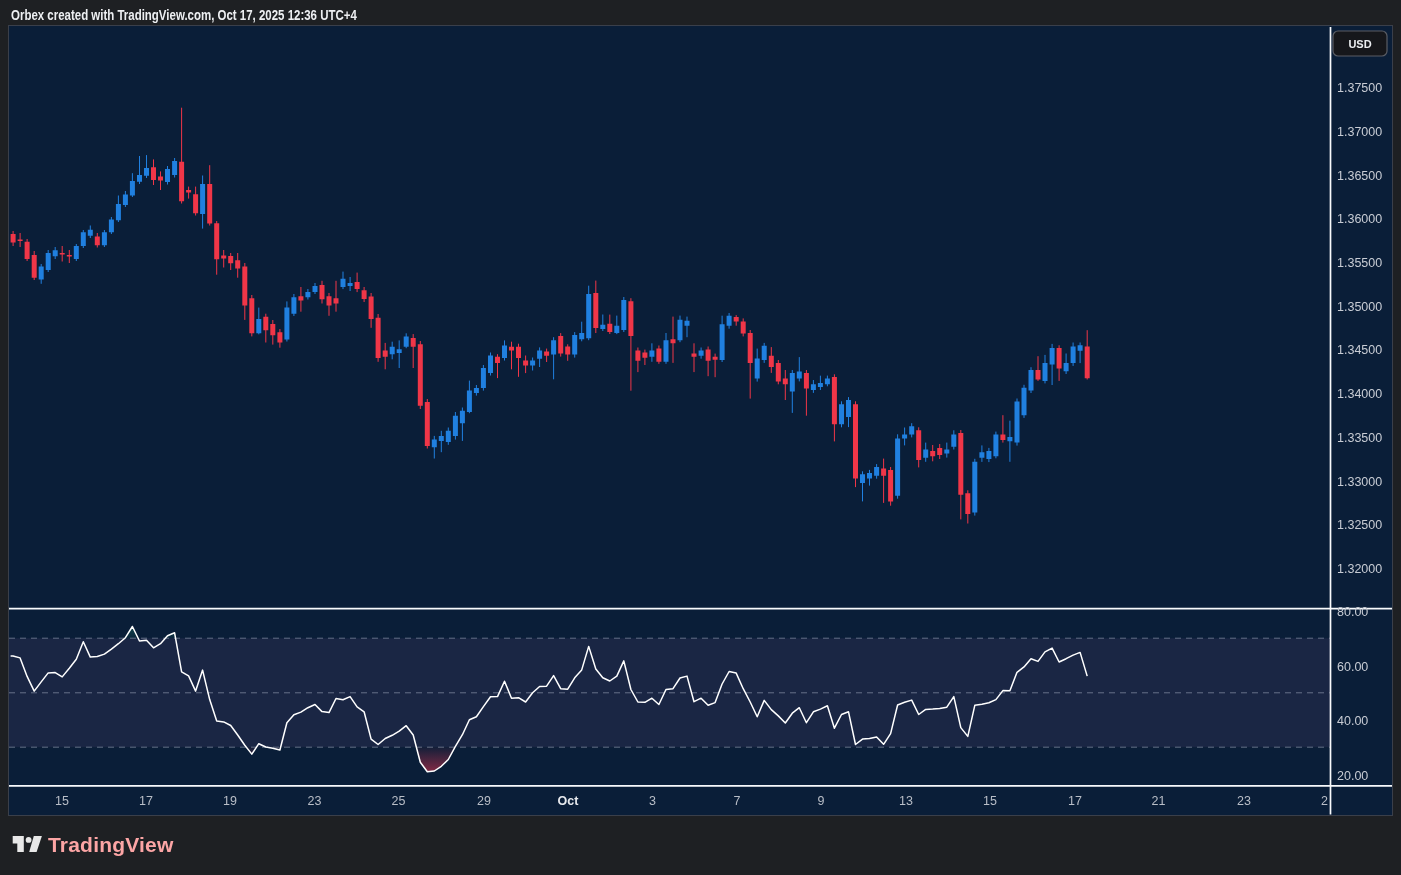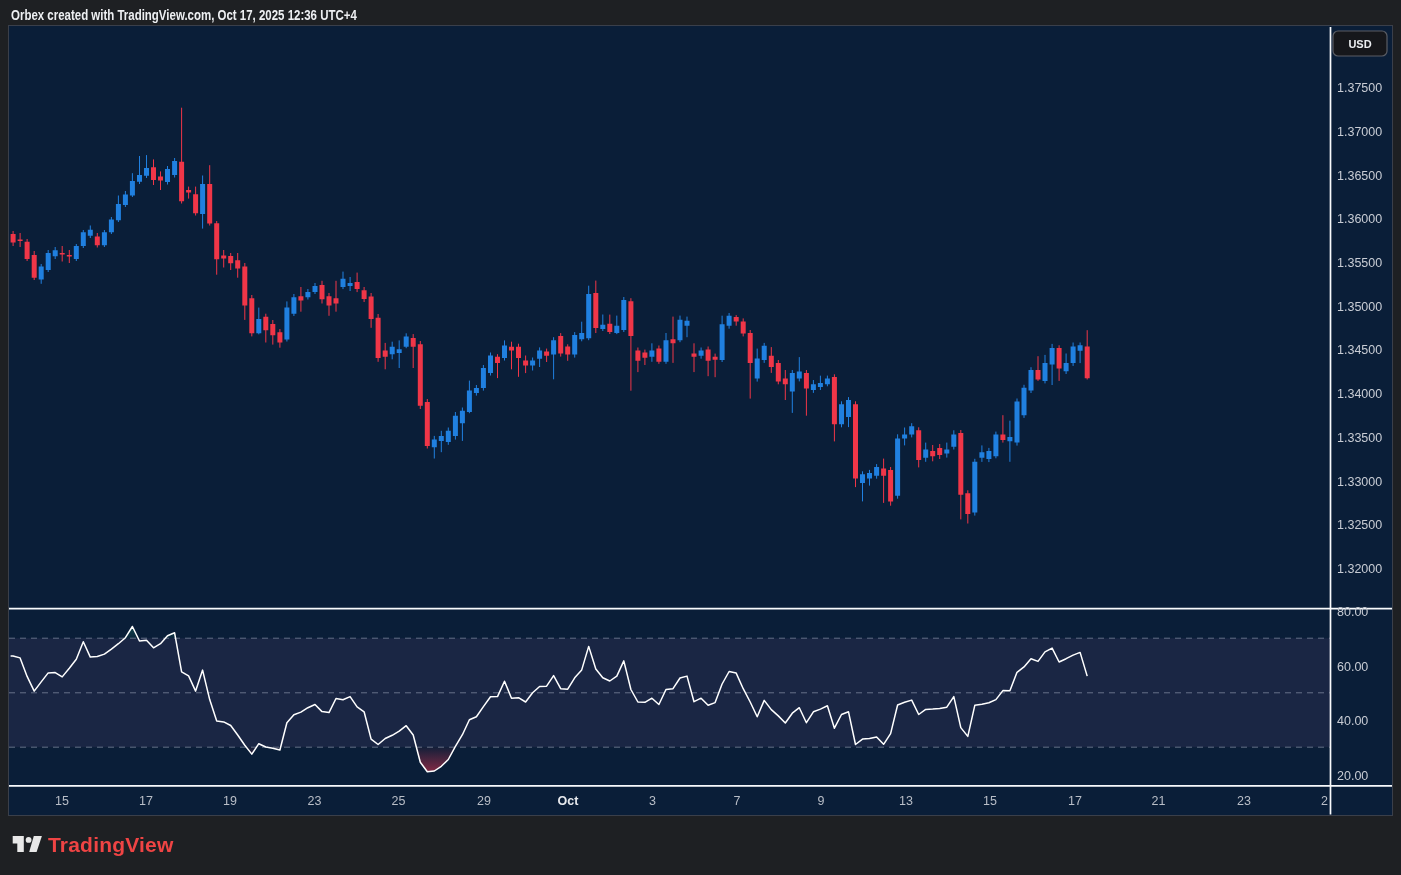--- a/index.html
+++ b/index.html
@@ -1,19 +1,19 @@
 <!DOCTYPE html>
 <html><head><meta charset="utf-8">
 <style>
 html,body{margin:0;padding:0;width:1401px;height:875px;background:#1e2023;overflow:hidden;
 font-family:"Liberation Sans",sans-serif;}
 .panel{position:absolute;left:9px;top:26px;width:1383px;height:789px;
 background:#0a1e38;outline:1px solid #3a3f4a;}
 .title{position:absolute;left:11px;top:6px;font-size:15.5px;font-weight:bold;color:#edeff2;transform:scaleX(0.74);transform-origin:0 0;white-space:nowrap;}
-.tvtext{position:absolute;left:48px;top:833px;font-size:21px;font-weight:bold;color:#ef4444;letter-spacing:0.2px;}
+.tvtext{position:absolute;left:48px;top:833px;font-size:21px;font-weight:bold;color:#fca5a5;letter-spacing:0.2px;}
 </style></head>
 <body>
 <div class="title">Orbex created with TradingView.com, Oct 17, 2025 12:36 UTC+4</div>
 <div class="panel">
 <svg width="1383" height="789" viewBox="0 0 1383 789" style="position:absolute;left:0;top:0">
 <rect x="0" y="0" width="1383" height="789" fill="#0a1e38"></rect>
 <rect x="0" y="612.2" width="1321" height="109" fill="#1a2644"></rect>
 <line x1="0" y1="612.2" x2="1321" y2="612.2" stroke="rgba(165,175,195,0.55)" stroke-width="1" stroke-dasharray="6 5"></line>
 <line x1="0" y1="666.8" x2="1321" y2="666.8" stroke="rgba(165,175,195,0.55)" stroke-width="1" stroke-dasharray="6 5"></line>
 <line x1="0" y1="721.2" x2="1321" y2="721.2" stroke="rgba(165,175,195,0.55)" stroke-width="1" stroke-dasharray="6 5"></line>

